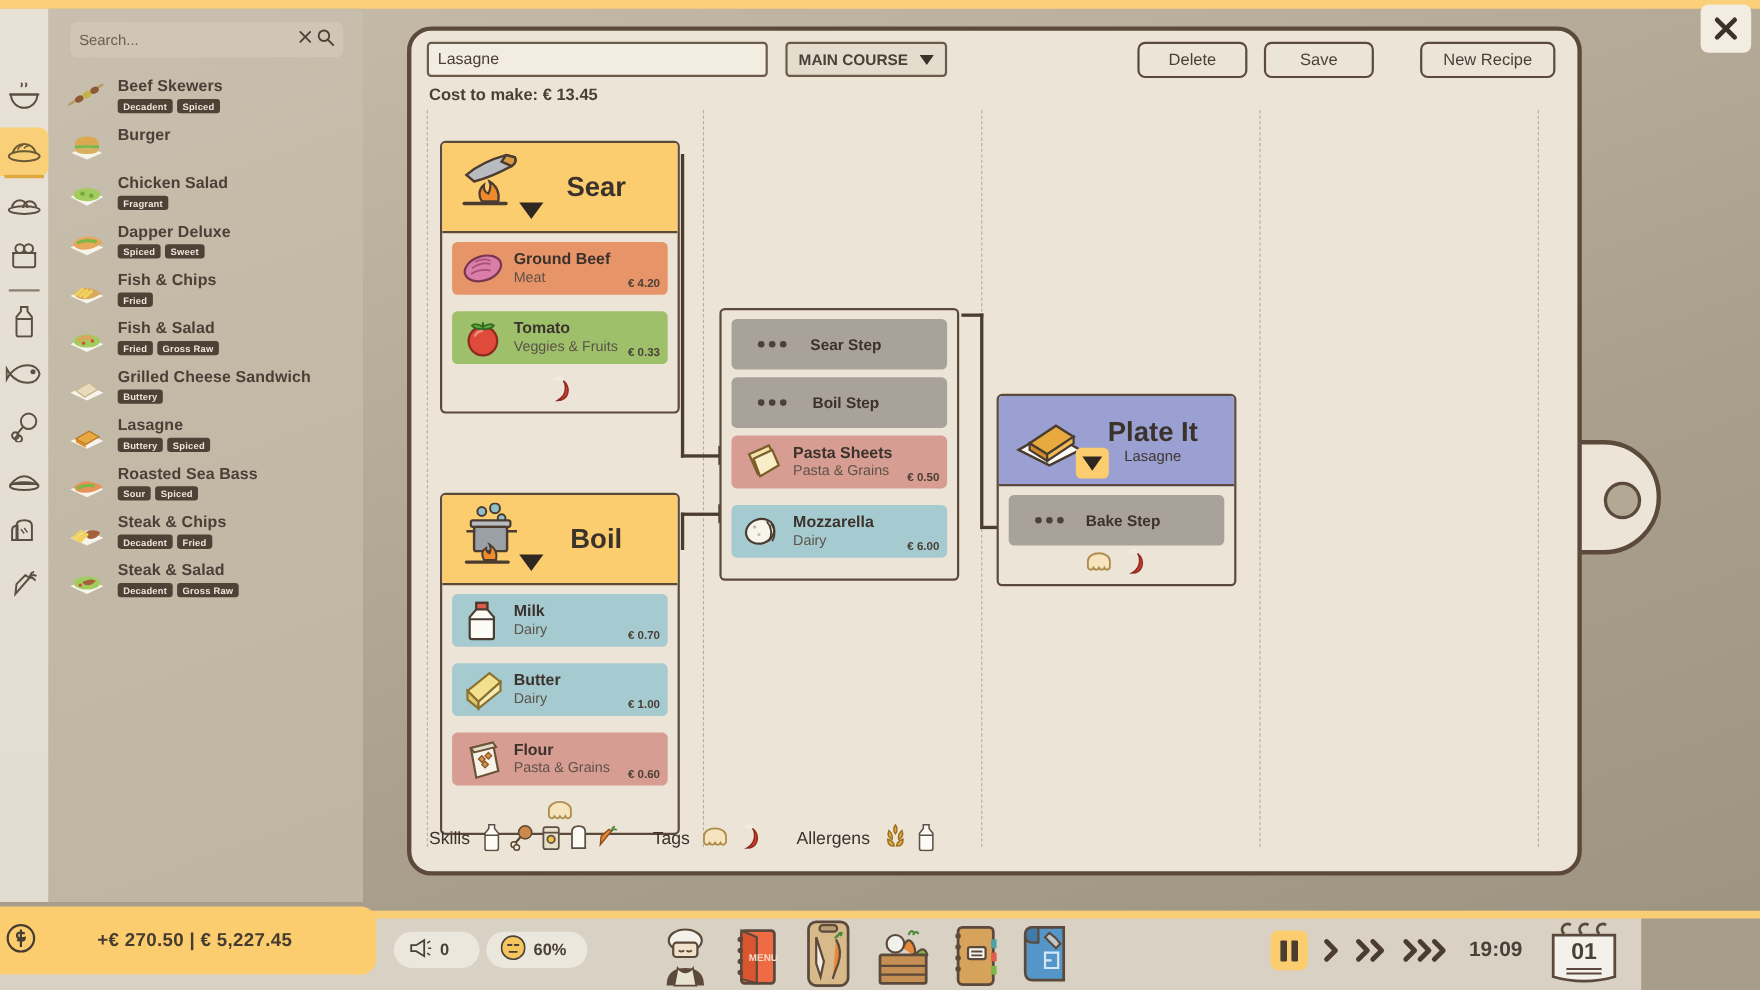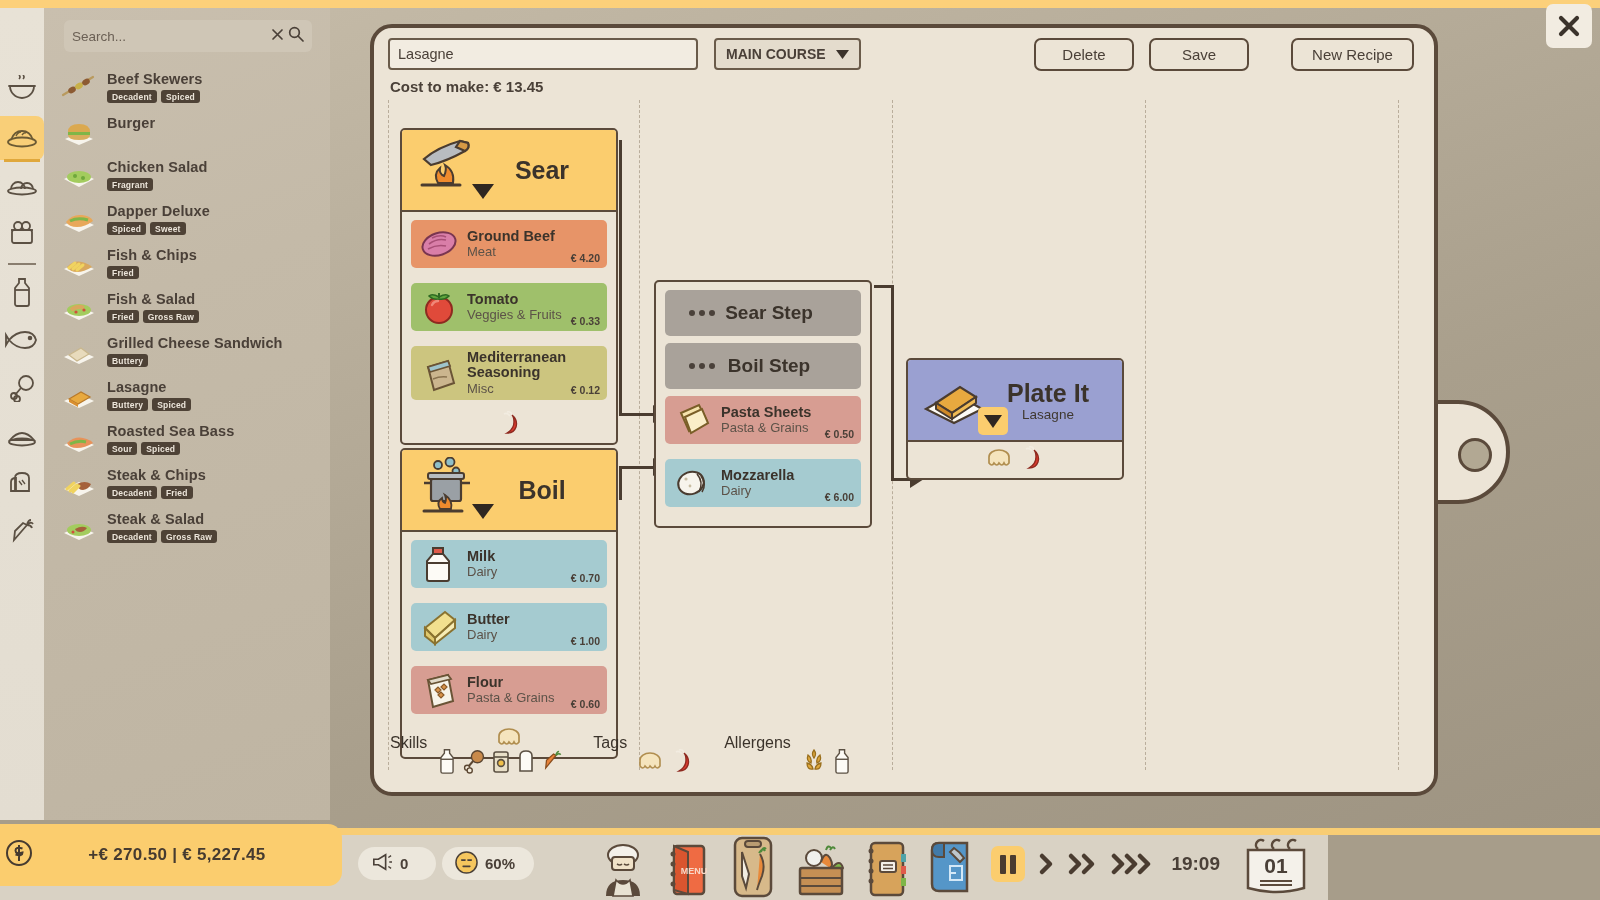--- a/index.html
+++ b/index.html
@@ -225,57 +225,57 @@
   .c-grain  { background: #d79d92; }
 
   .step-ref {
     display: flex; align-items: center; position: relative;
     height: 46px; border-radius: 5px; margin-bottom: 7px;
     background: #a9a29a; padding: 0 10px; cursor: pointer;
   }
   .step-dots { display: flex; gap: 4px; margin-left: 14px; }
   .step-dots i { width: 6px; height: 6px; border-radius: 50%; background: #4a413a; display:block; }
   .step-label {
-    flex: 1; text-align: center; font-size: 19px; font-weight: bold;
+    flex: 1; text-align: center; font-size: 14px; font-weight: bold;
     color: #3b332b; margin-right: 28px;
   }
   .node-footer {
     display: flex; align-items: center; justify-content: center;
     gap: 6px; height: 26px; margin-top: -2px; padding-bottom: 2px;
   }
 
   
   .conn { position: absolute; }
   .conn .h { position: absolute; height: 3px; background: #4a3c30; }
   .conn .v { position: absolute; width: 3px; background: #4a3c30; }
   .arrowhead {
     position: absolute; width: 0; height: 0;
     border-top: 9px solid transparent; border-bottom: 9px solid transparent;
     border-left: 14px solid #4a3c30;
   }
 
   
   .meta-bar {
     position: absolute; left: 0; bottom: 0; width: 1060px; height: 58px;
-    display: flex; padding-left: 16px; gap: 4px;
+    display: flex; align-items: center; padding-left: 16px; gap: 4px;
   }
   .meta-label { font-size: 16px; color: #3b332b; margin-right: 6px; }
   .meta-icons { display: flex; align-items: center; gap: 5px; margin-right: 26px; }
 
   
   .close-btn {
     position: absolute; right: 8px; top: 4px;
     width: 46px; height: 44px; background: #f2ece1; border-radius: 7px;
     display: flex; align-items: center; justify-content: center;
     z-index: 20; cursor: pointer;
   }
 
   
   .hud {
-    position: absolute; left: 0; bottom: 0; width: 1328px; height: 72px;
+    position: absolute; left: 0; bottom: 0; width: 1492px; height: 72px;
     background: #d9d2c4; z-index: 15;
   }
   .hud-topline {
     position: absolute; left: 0; top: 0; width: 1600px; height: 7px; background: #f8cd74;
   }
   .money-pill {
     position: absolute; left: -10px; top: -4px;
     width: 352px; height: 62px;
     background: #fbcd6e; border-radius: 0 14px 14px 0;
     display: flex; align-items: center; padding-left: 14px; gap: 0;
@@ -710,34 +710,20 @@
                     <path d="M24 10 q-7 -4 -10 -1 q4 4 10 3 q6 1 10 -3 q-3 -3 -10 1z" fill="#5fa63c" stroke="#2f6a22" stroke-width="1.6"></path>
                     <path d="M24 6 v5" stroke="#2f6a22" stroke-width="2"></path>
                     <path d="M17 18 q2 -4 6 -4" stroke="#f08878" stroke-width="2.4" fill="none" stroke-linecap="round"></path>
                   </svg>
                 </div>
                 <div class="ing-text">
                   <div class="ing-name">Tomato</div>
                   <div class="ing-cat">Veggies &amp; Fruits</div>
                 </div>
                 <div class="ing-price">€ 0.33</div>
-              </div>
-              <div class="ing c-misc tall">
-                <div class="ing-img">
-                  <svg width="48" height="44" viewBox="0 0 48 44">
-                    <path d="M13 16 l20 -6 l6 22 l-20 7z" fill="#cbb58e" stroke="#6a5436" stroke-width="2"></path>
-                    <path d="M13 16 l20 -6 l2 5 l-20 6z" fill="#9ec4cc" stroke="#6a5436" stroke-width="1.8"></path>
-                    <path d="M18 28 q7 -3 14 -2" stroke="#8a7350" stroke-width="1.4" fill="none"></path>
-                  </svg>
-                </div>
-                <div class="ing-text">
-                  <div class="ing-name">Mediterranean Seasoning</div>
-                  <div class="ing-cat">Misc</div>
-                </div>
-                <div class="ing-price">€ 0.12</div>
               </div>
               <div class="node-footer">
                 <span><svg width="26" height="24" viewBox="0 0 26 24" fill="none">
                     <path d="M16 4 q6 5 4 12 q-2 6 -9 6 q7 -4 7 -11 q0 -5 -2 -7 z" fill="#dd3b2e" stroke="#8e2a20" stroke-width="1.4"></path>
                     <path d="M14 5 q-3 -4 -6 -2 M16 4 q-1 -4 -5 -3" stroke="#f2ece1" stroke-width="1.6" fill="none"></path>
                   </svg></span>
               </div>
             </div>
           </div>
           <div class="node" style="left: 26px; top: 348px; width: 218px;">
@@ -863,20 +849,28 @@
       <path d="M30 46 v6 l24 -16 v-6z" fill="#f0bb55" stroke="#4a3c30" stroke-width="2"></path>
     </svg><div class="node-caret boxed">
                   <i></i>
                 </div></div>
               <div class="node-titlebox">
                 <div class="node-title">Plate It</div>
                 <div class="node-sub">Lasagne</div>
               </div>
             </div>
             <div class="node-body">
+              <div class="step-ref">
+                <span class="step-dots">
+                  <i></i>
+                  <i></i>
+                  <i></i>
+                </span>
+                <span class="step-label">Bake Step</span>
+              </div>
               <div class="node-footer">
                 <span><svg width="26" height="22" viewBox="0 0 26 22" fill="#f5e4bd" stroke="#b08d4e" stroke-width="1.7">
                     <path d="M3 10 a10 7 0 0 1 20 0 v6 q-3 4 -5 0 q-2 4 -5 0 q-2 4 -5 0 q-2 4 -5 0 z"></path>
                   </svg></span>
                 <span><svg width="26" height="24" viewBox="0 0 26 24" fill="none">
                     <path d="M16 4 q6 5 4 12 q-2 6 -9 6 q7 -4 7 -11 q0 -5 -2 -7 z" fill="#dd3b2e" stroke="#8e2a20" stroke-width="1.4"></path>
                     <path d="M14 5 q-3 -4 -6 -2 M16 4 q-1 -4 -5 -3" stroke="#f2ece1" stroke-width="1.6" fill="none"></path>
                   </svg></span>
               </div>
             </div>

